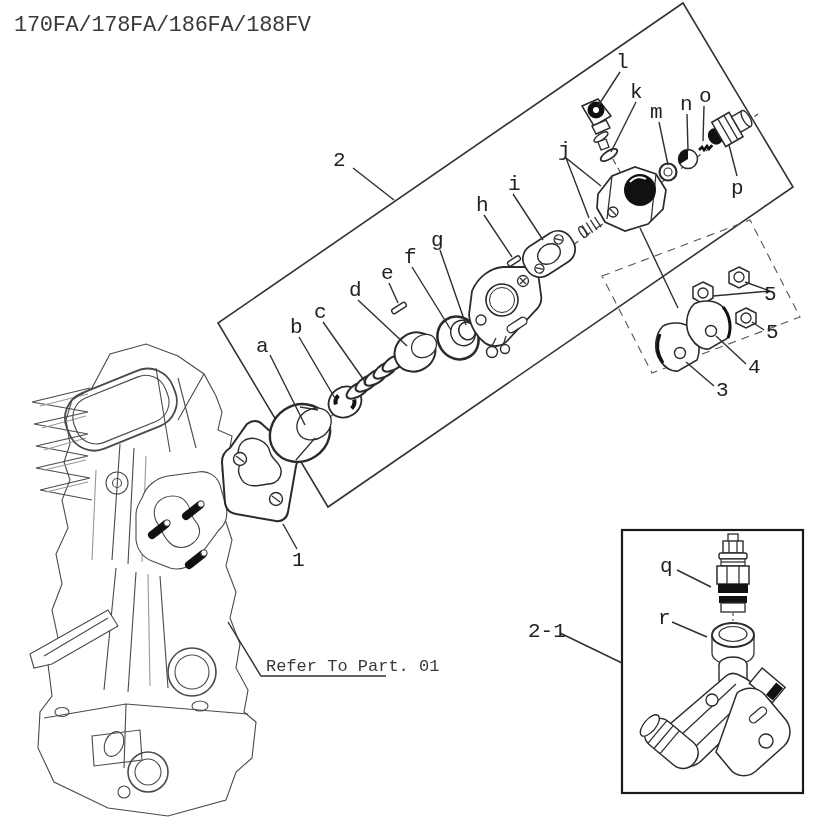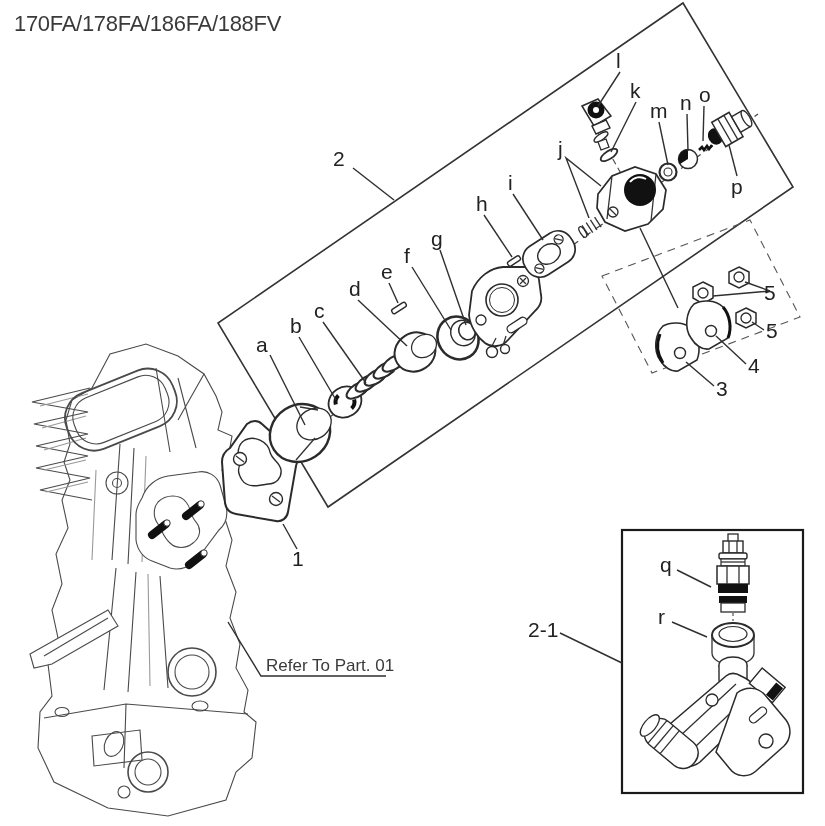--- a/index.html
+++ b/index.html
@@ -1,17 +1,17 @@
 <!DOCTYPE html>
 <html><head>
 <meta charset="utf-8">
 <style>
   html,body{margin:0;padding:0;background:#ffffff;}
   .stage{position:relative;width:825px;height:826px;background:#ffffff;overflow:hidden;
-         font-family:Liberation Sans, sans-serif;}
+         font-family:Liberation Mono, monospace;}
   svg{display:block;}
   text{fill:#2e2e2e;}
   .title-t{font-size:22px;letter-spacing:-0.3px;fill:#3a3a3a;}
   .lbl{font-size:21px;fill:#222;}
   .ref-t{font-size:17px;fill:#3a3a3a;}
   .ln{stroke:#333;fill:none;stroke-width:1.3;}
   .ldr{stroke:#2f2f2f;fill:none;stroke-width:1.4;}
   .part{stroke:#2b2b2b;fill:#ffffff;}
   .eng{stroke:#4a4a4a;fill:none;stroke-width:1.1;}
   .engf{stroke:#4a4a4a;fill:#ffffff;stroke-width:1.1;}

